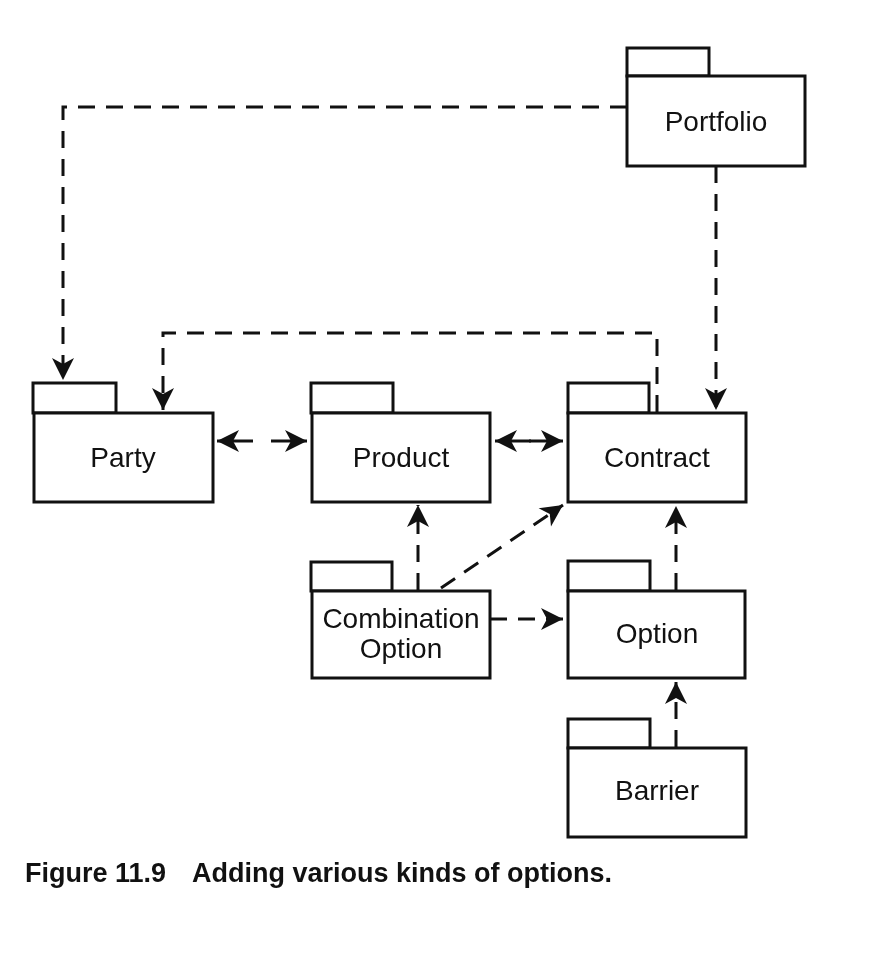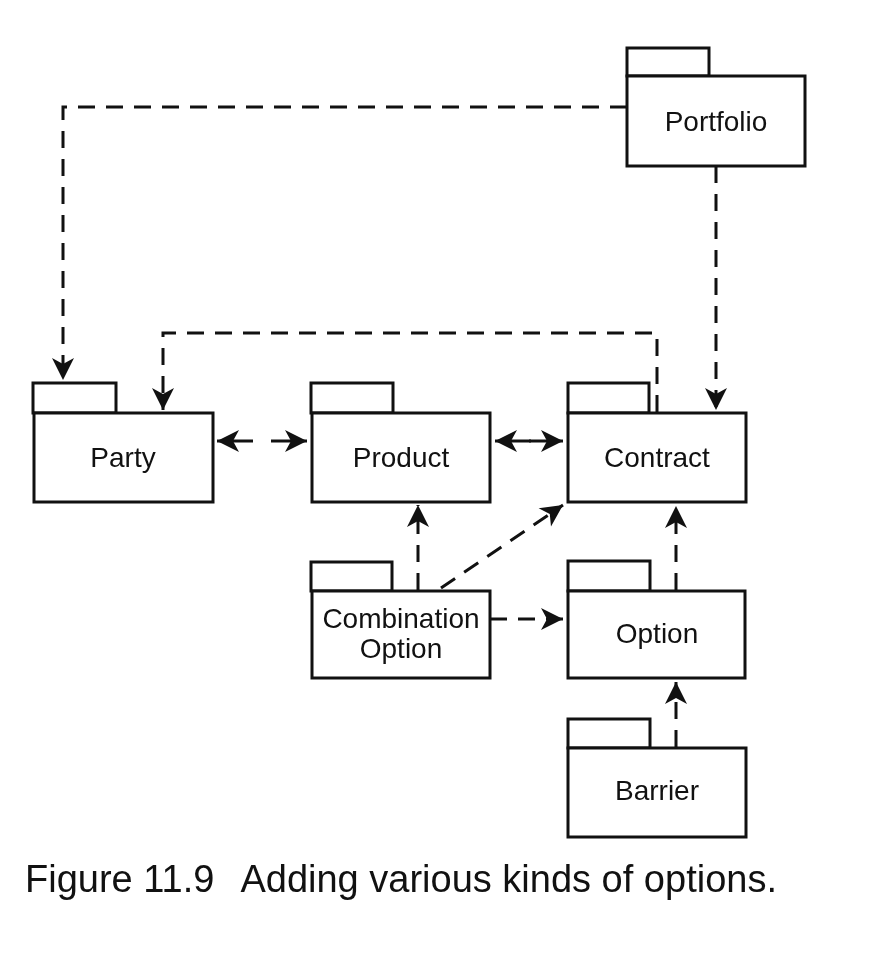--- a/index.html
+++ b/index.html
@@ -40,22 +40,22 @@
   }
   .assoc {
     fill: none;
     stroke: #111111;
     stroke-width: 3;
   }
   .caption-line1 {
     position: absolute;
     left: 25px;
     top: 858px;
-    font-size: 38px;
-    font-weight: normal;
+    font-size: 27px;
+    font-weight: bold;
     white-space: nowrap;
     letter-spacing: 0px;
   }
   .caption-line1 .cap-text {
     margin-left: 26px;
   }
   .caption-line2 {
     position: absolute;
     left: 25px;
     top: 917px;

